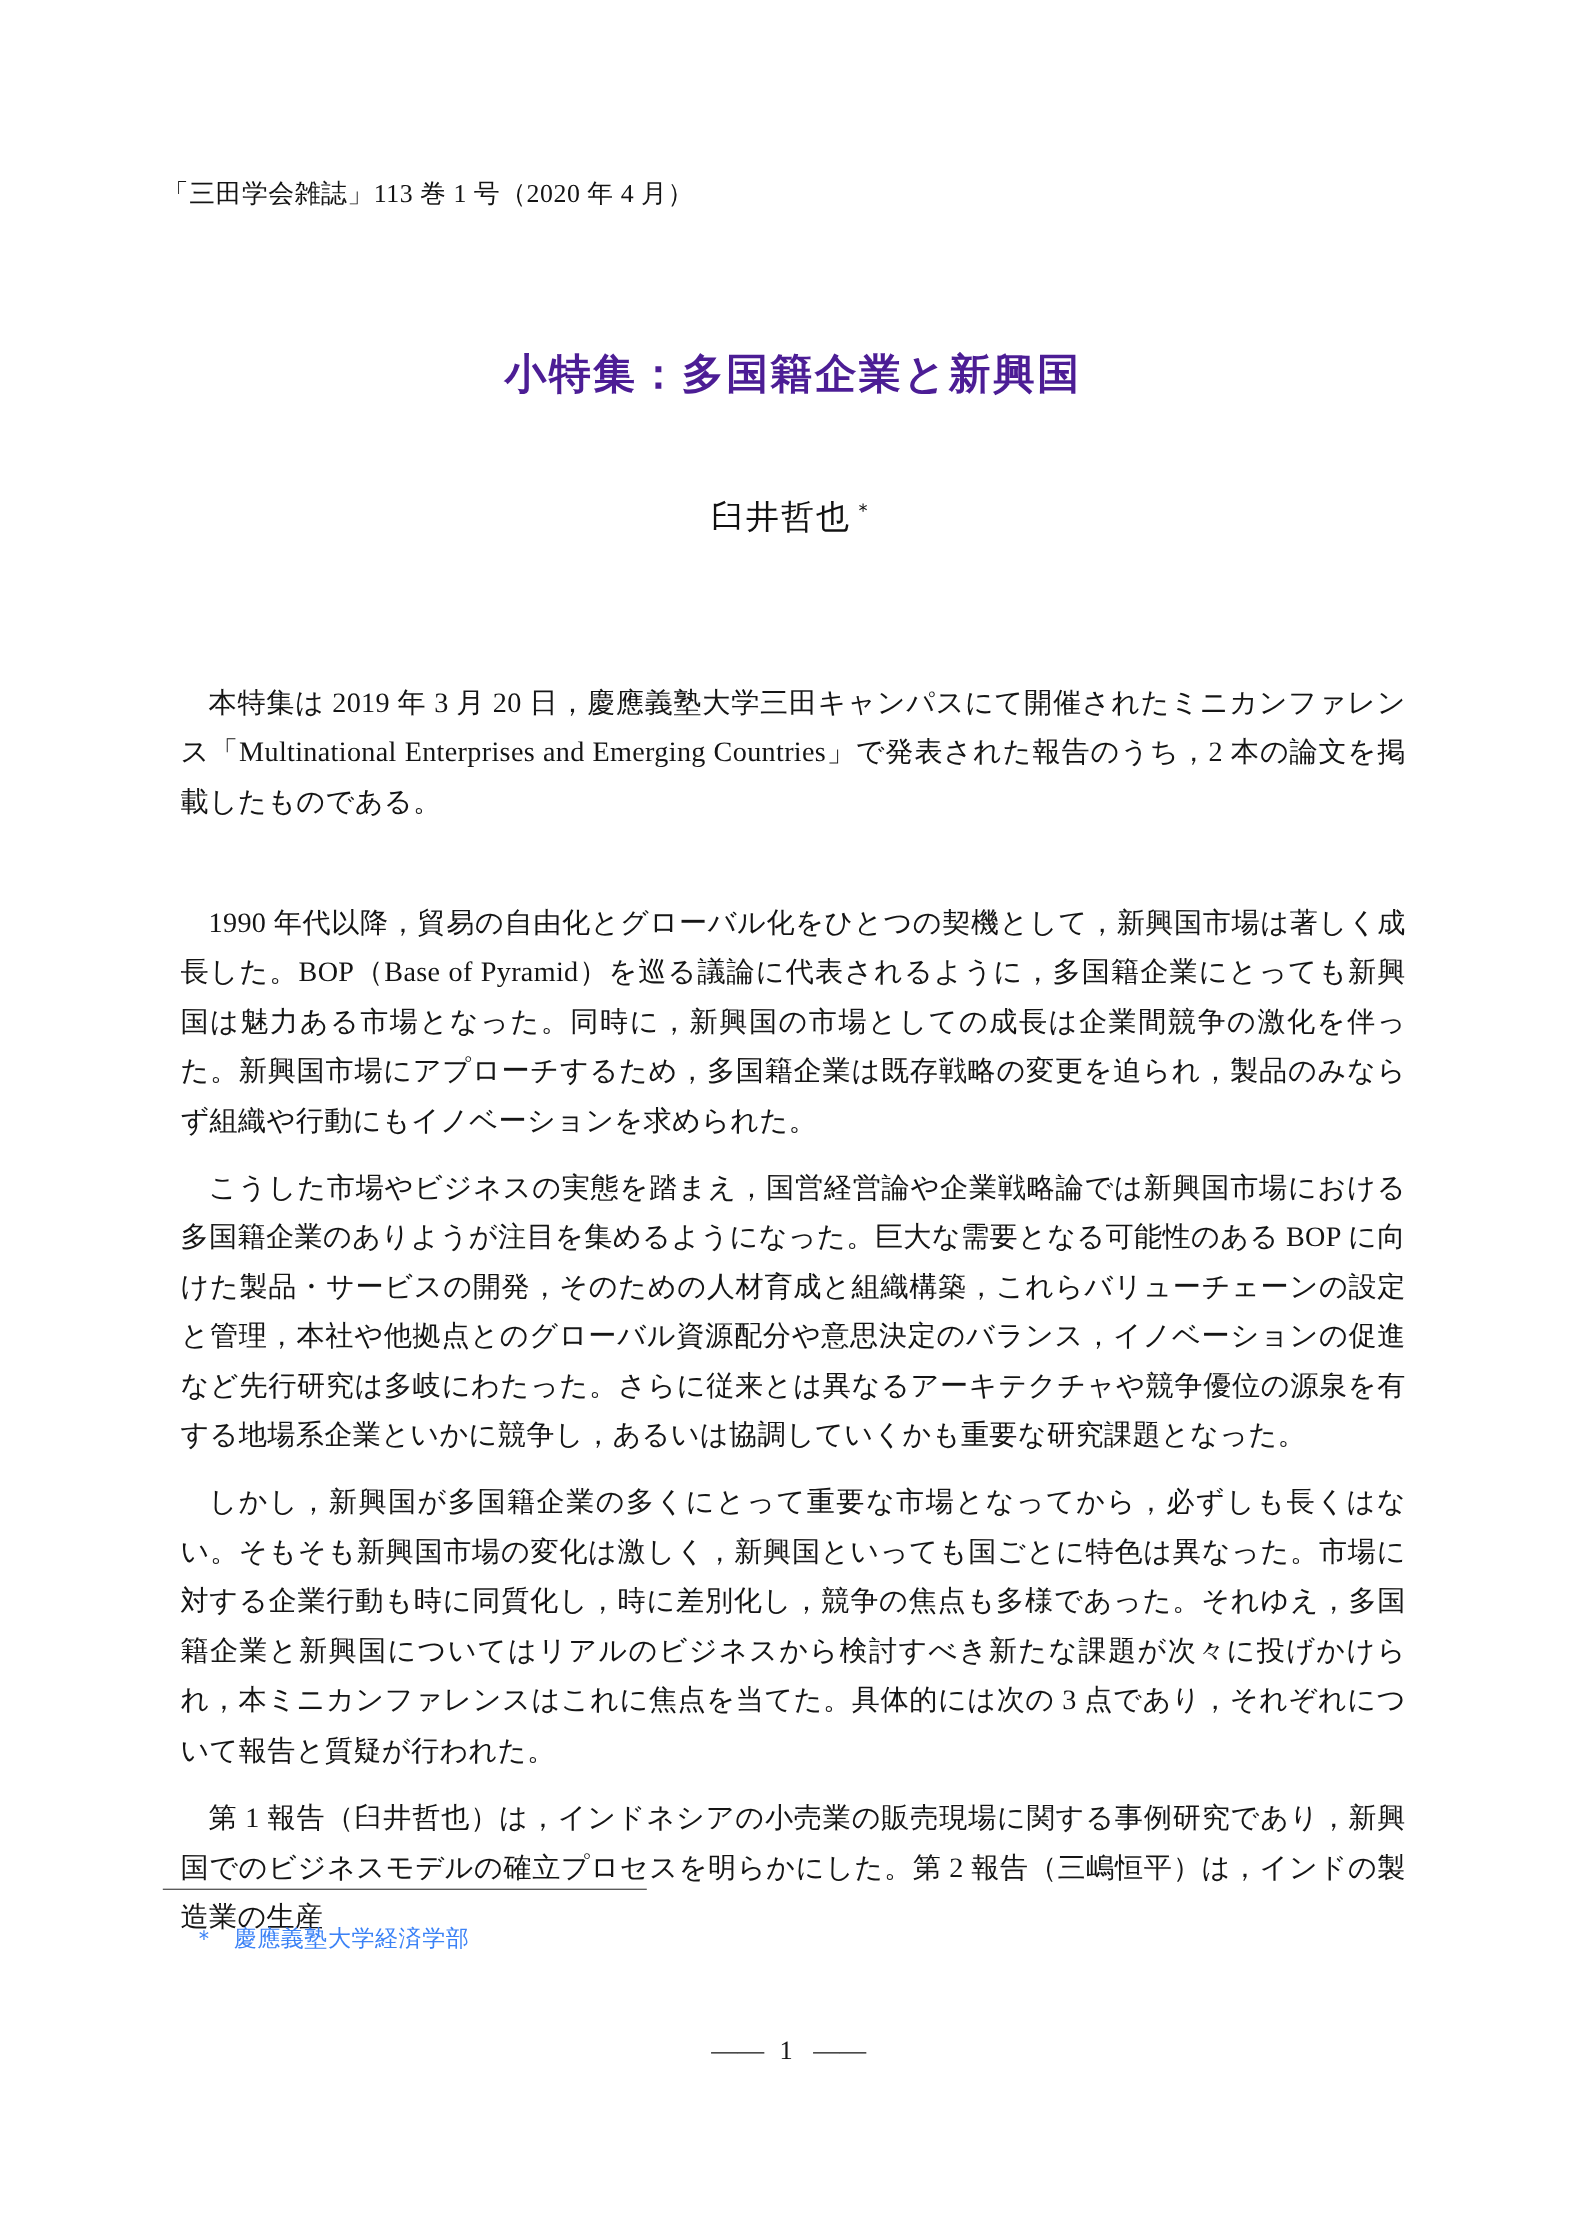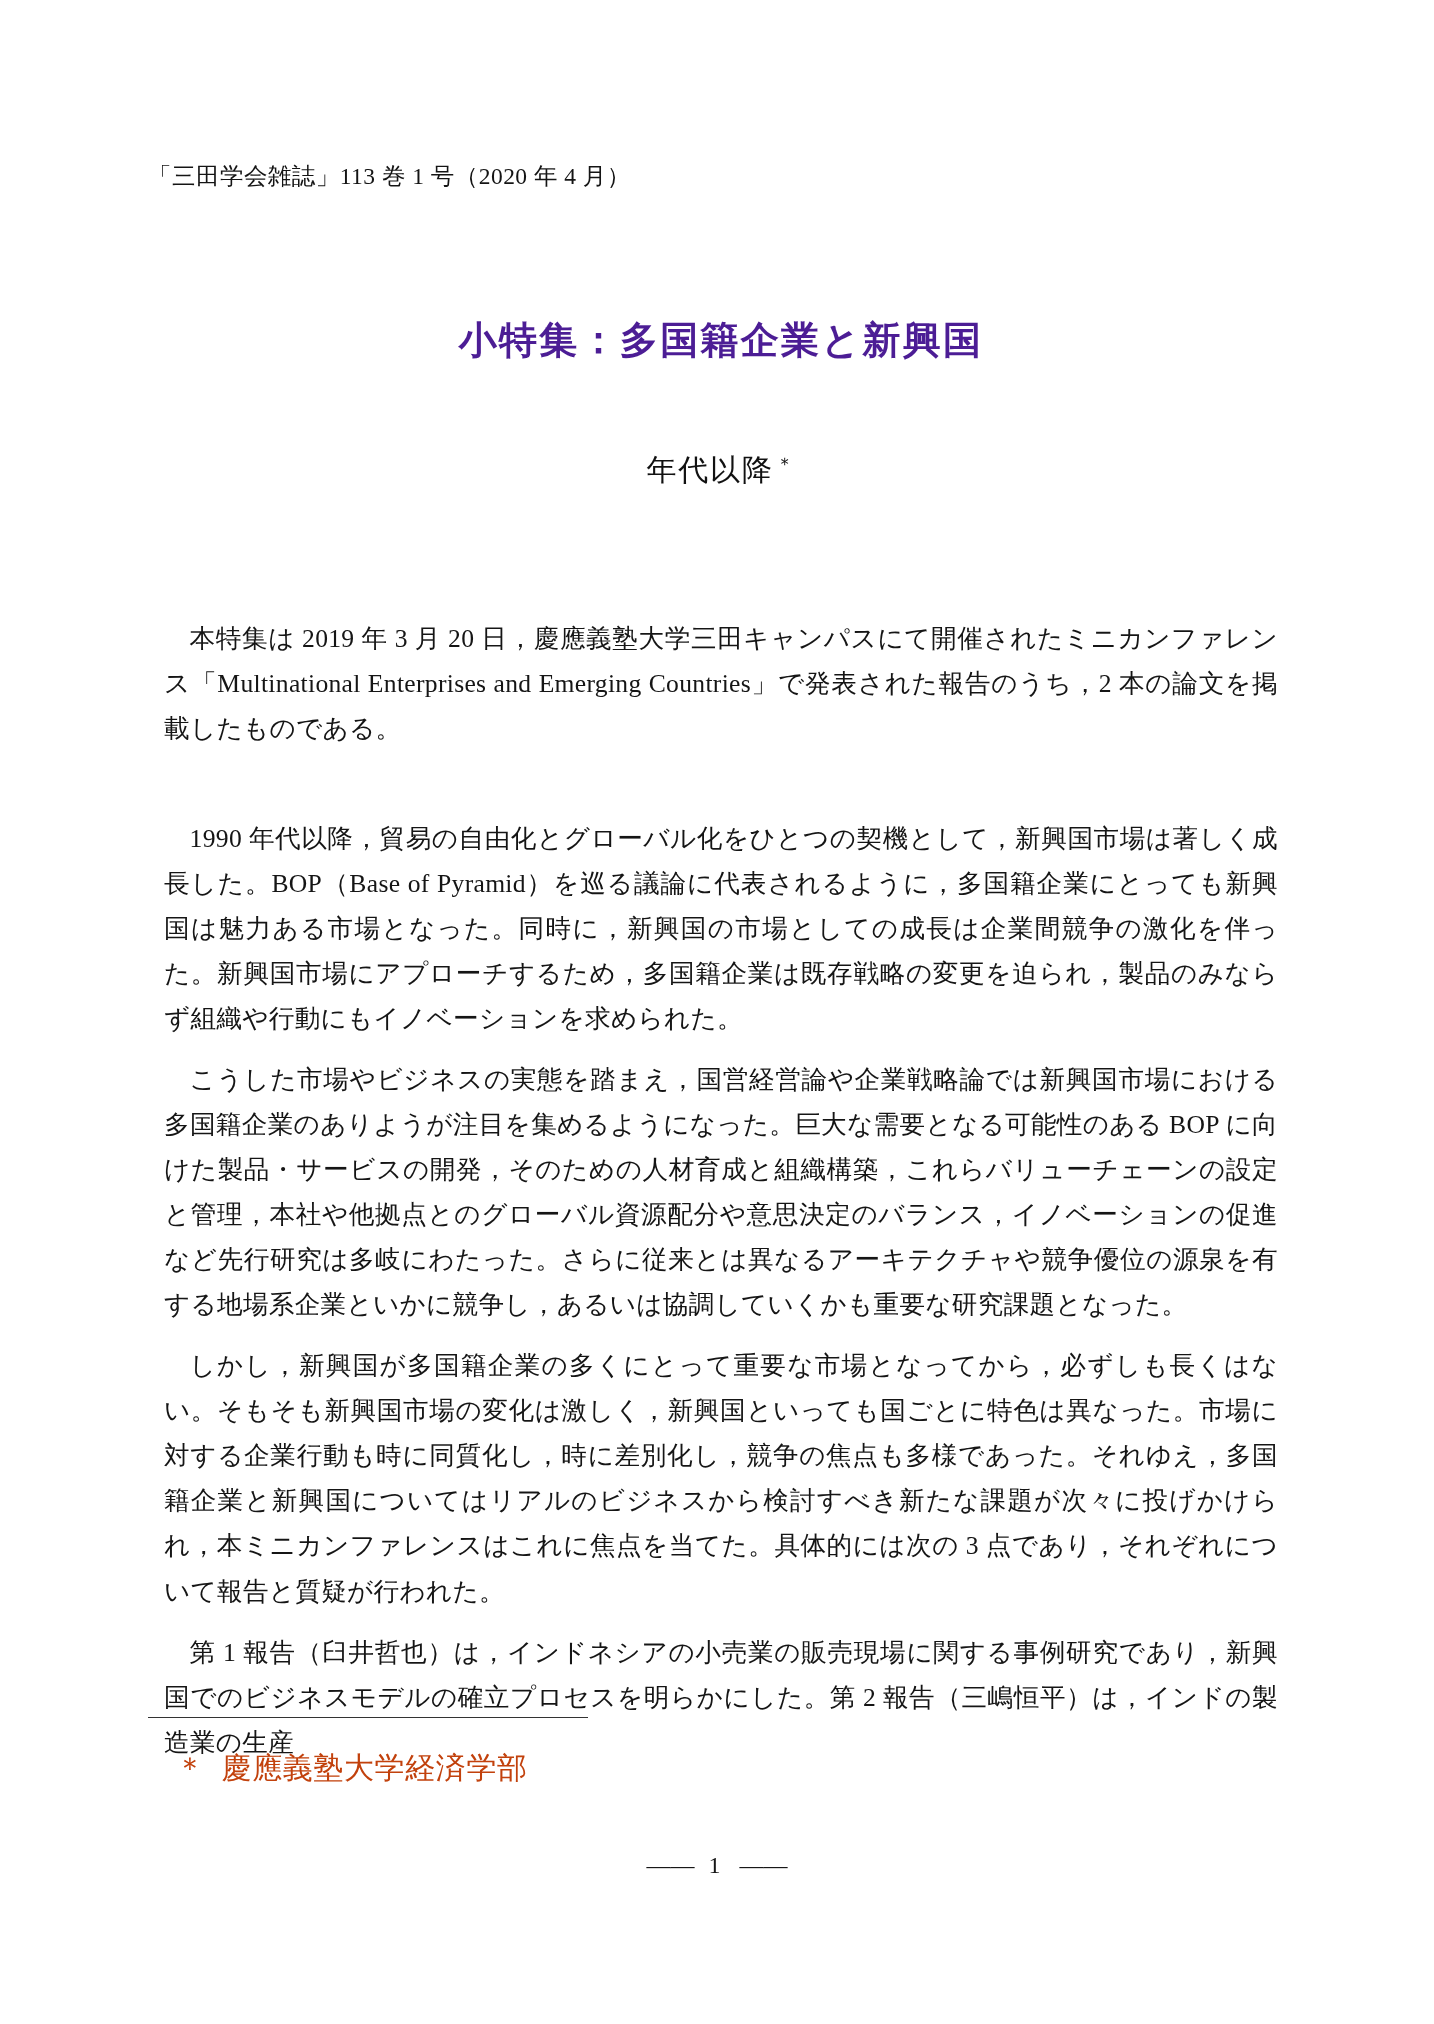--- a/index.html
+++ b/index.html
@@ -85,22 +85,22 @@
     left: 148px;
     top: 1717px;
     width: 440px;
     height: 1px;
     background: #333;
   }
   .footnote {
     position: absolute;
     left: 175px;
     top: 1748px;
-    font-size: 30px;
-    color: #c2410c;
+    font-size: 21px;
+    color: #3b82f6;
     letter-spacing: 0.02em;
     white-space: nowrap;
   }
   .footnote .fn-mark {
     margin-right: 16px;
   }
   .page-number {
     position: absolute;
     top: 1852px;
     left: 0;
@@ -121,21 +121,21 @@
 
 <div class="page">
 
   <div class="content">
 
     <div class="journal-line">「三田学会雑誌」113 巻 1 号（2020 年 4 月）</div>
 
     <h1 class="title">小特集：多国籍企業と新興国</h1>
 
     <div class="author">
-      <span>年代以降</span><span class="star">＊</span>
+      <span>臼井哲也</span><span class="star">＊</span>
     </div>
 
     <div class="body-block" id="abstract-block">
       <p>本特集は 2019 年 3 月 20 日，慶應義塾大学三田キャンパスにて開催されたミニカンファレンス「Multinational Enterprises and Emerging Countries」で発表された報告のうち，2 本の論文を掲載したものである。</p>
     </div>
 
     <div class="body-block" id="main-block">
       <p>1990 年代以降，貿易の自由化とグローバル化をひとつの契機として，新興国市場は著しく成長した。BOP（Base of Pyramid）を巡る議論に代表されるように，多国籍企業にとっても新興国は魅力ある市場となった。同時に，新興国の市場としての成長は企業間競争の激化を伴った。新興国市場にアプローチするため，多国籍企業は既存戦略の変更を迫られ，製品のみならず組織や行動にもイノベーションを求められた。</p>
       <p>こうした市場やビジネスの実態を踏まえ，国営経営論や企業戦略論では新興国市場における多国籍企業のありようが注目を集めるようになった。巨大な需要となる可能性のある BOP に向けた製品・サービスの開発，そのための人材育成と組織構築，これらバリューチェーンの設定と管理，本社や他拠点とのグローバル資源配分や意思決定のバランス，イノベーションの促進など先行研究は多岐にわたった。さらに従来とは異なるアーキテクチャや競争優位の源泉を有する地場系企業といかに競争し，あるいは協調していくかも重要な研究課題となった。</p>
       <p>しかし，新興国が多国籍企業の多くにとって重要な市場となってから，必ずしも長くはない。そもそも新興国市場の変化は激しく，新興国といっても国ごとに特色は異なった。市場に対する企業行動も時に同質化し，時に差別化し，競争の焦点も多様であった。それゆえ，多国籍企業と新興国についてはリアルのビジネスから検討すべき新たな課題が次々に投げかけられ，本ミニカンファレンスはこれに焦点を当てた。具体的には次の 3 点であり，それぞれについて報告と質疑が行われた。</p>

